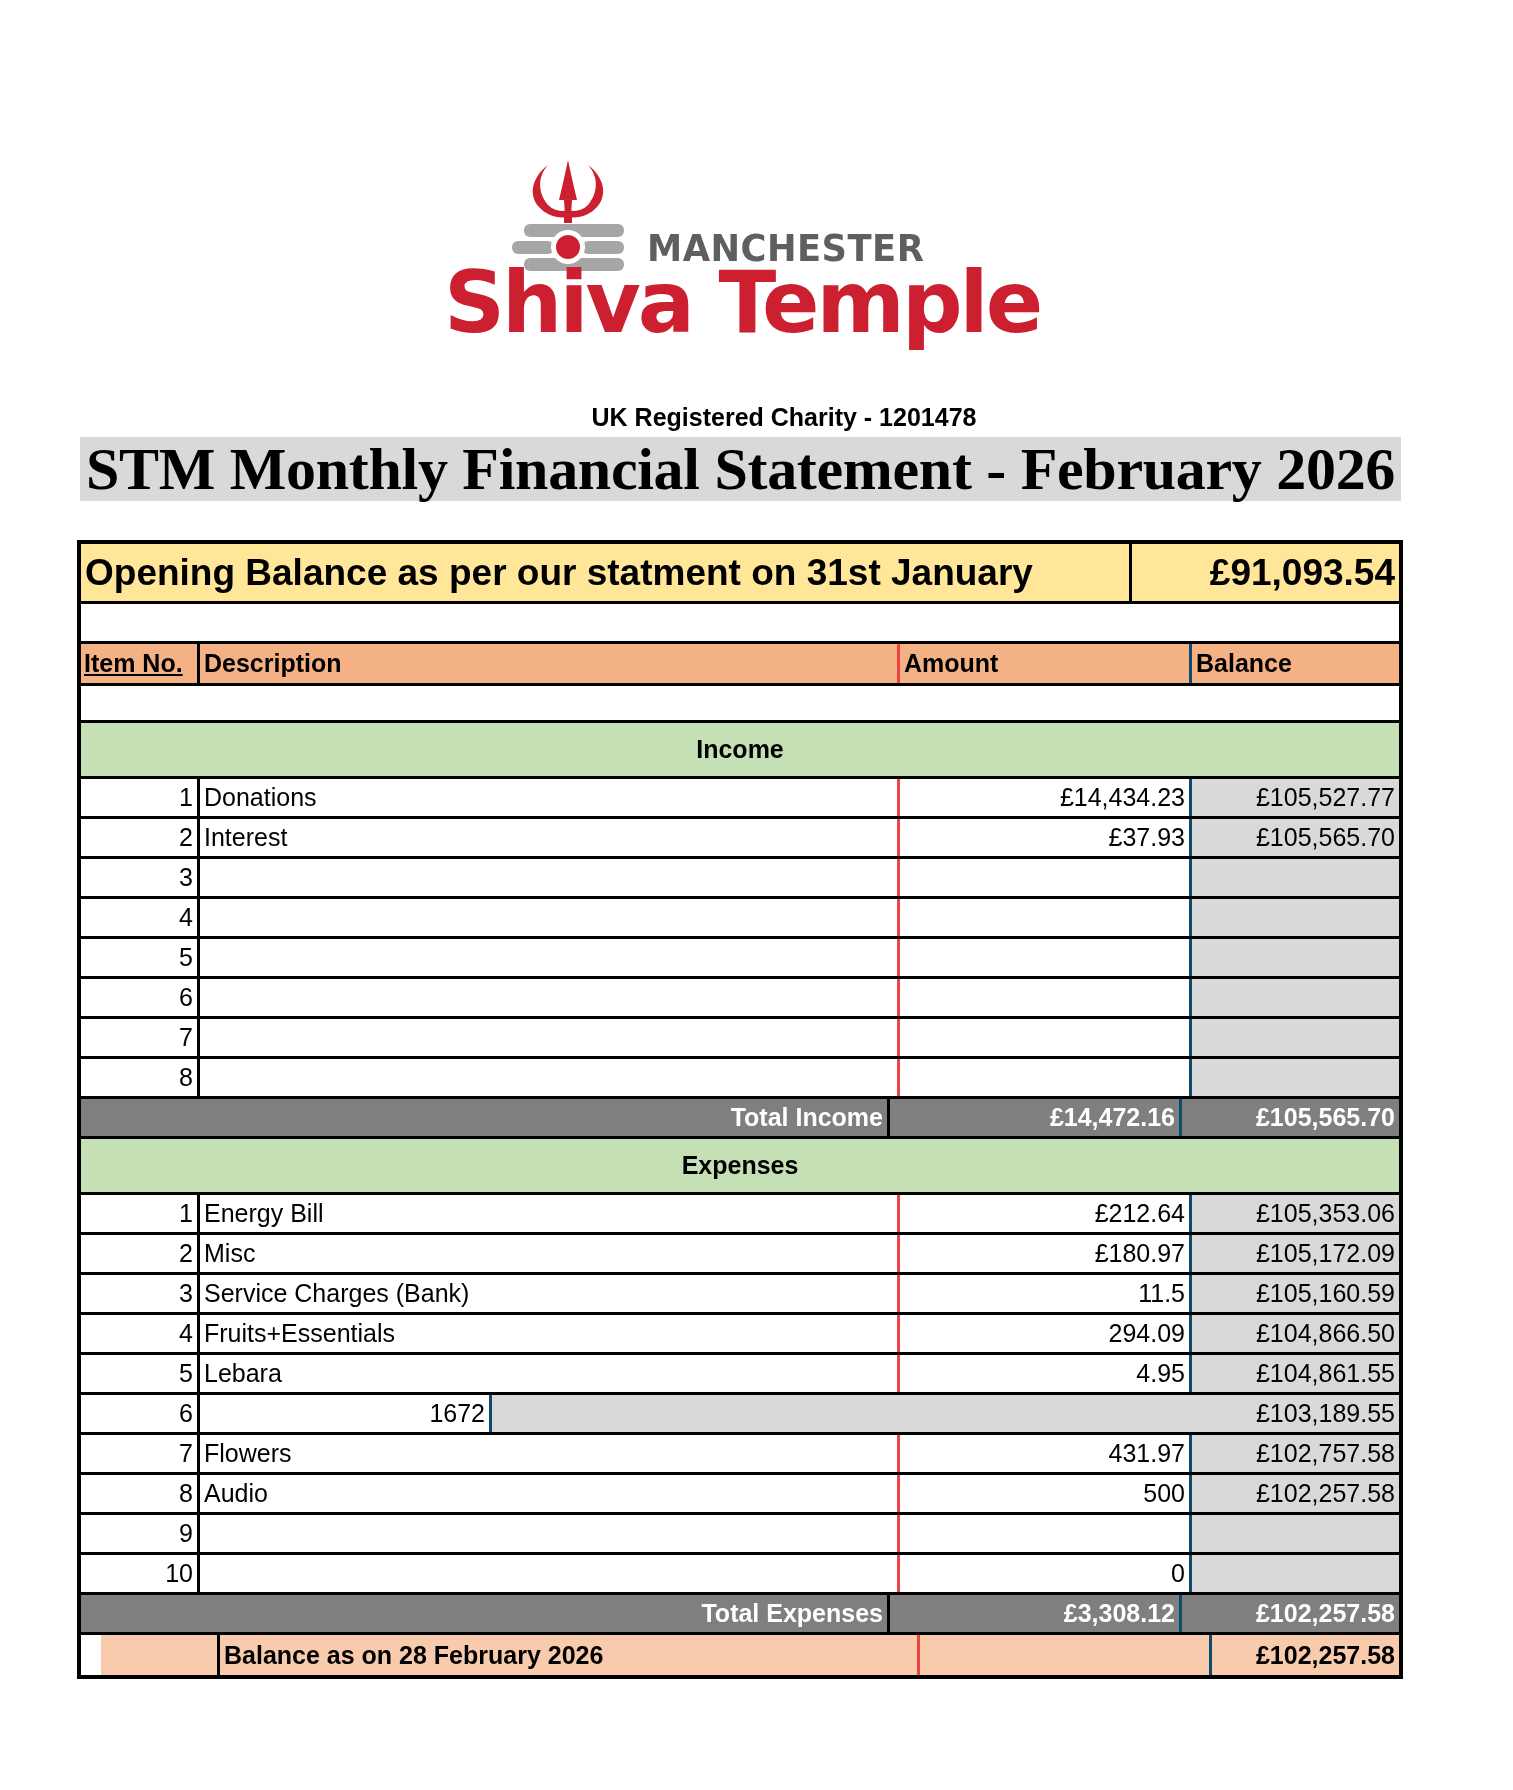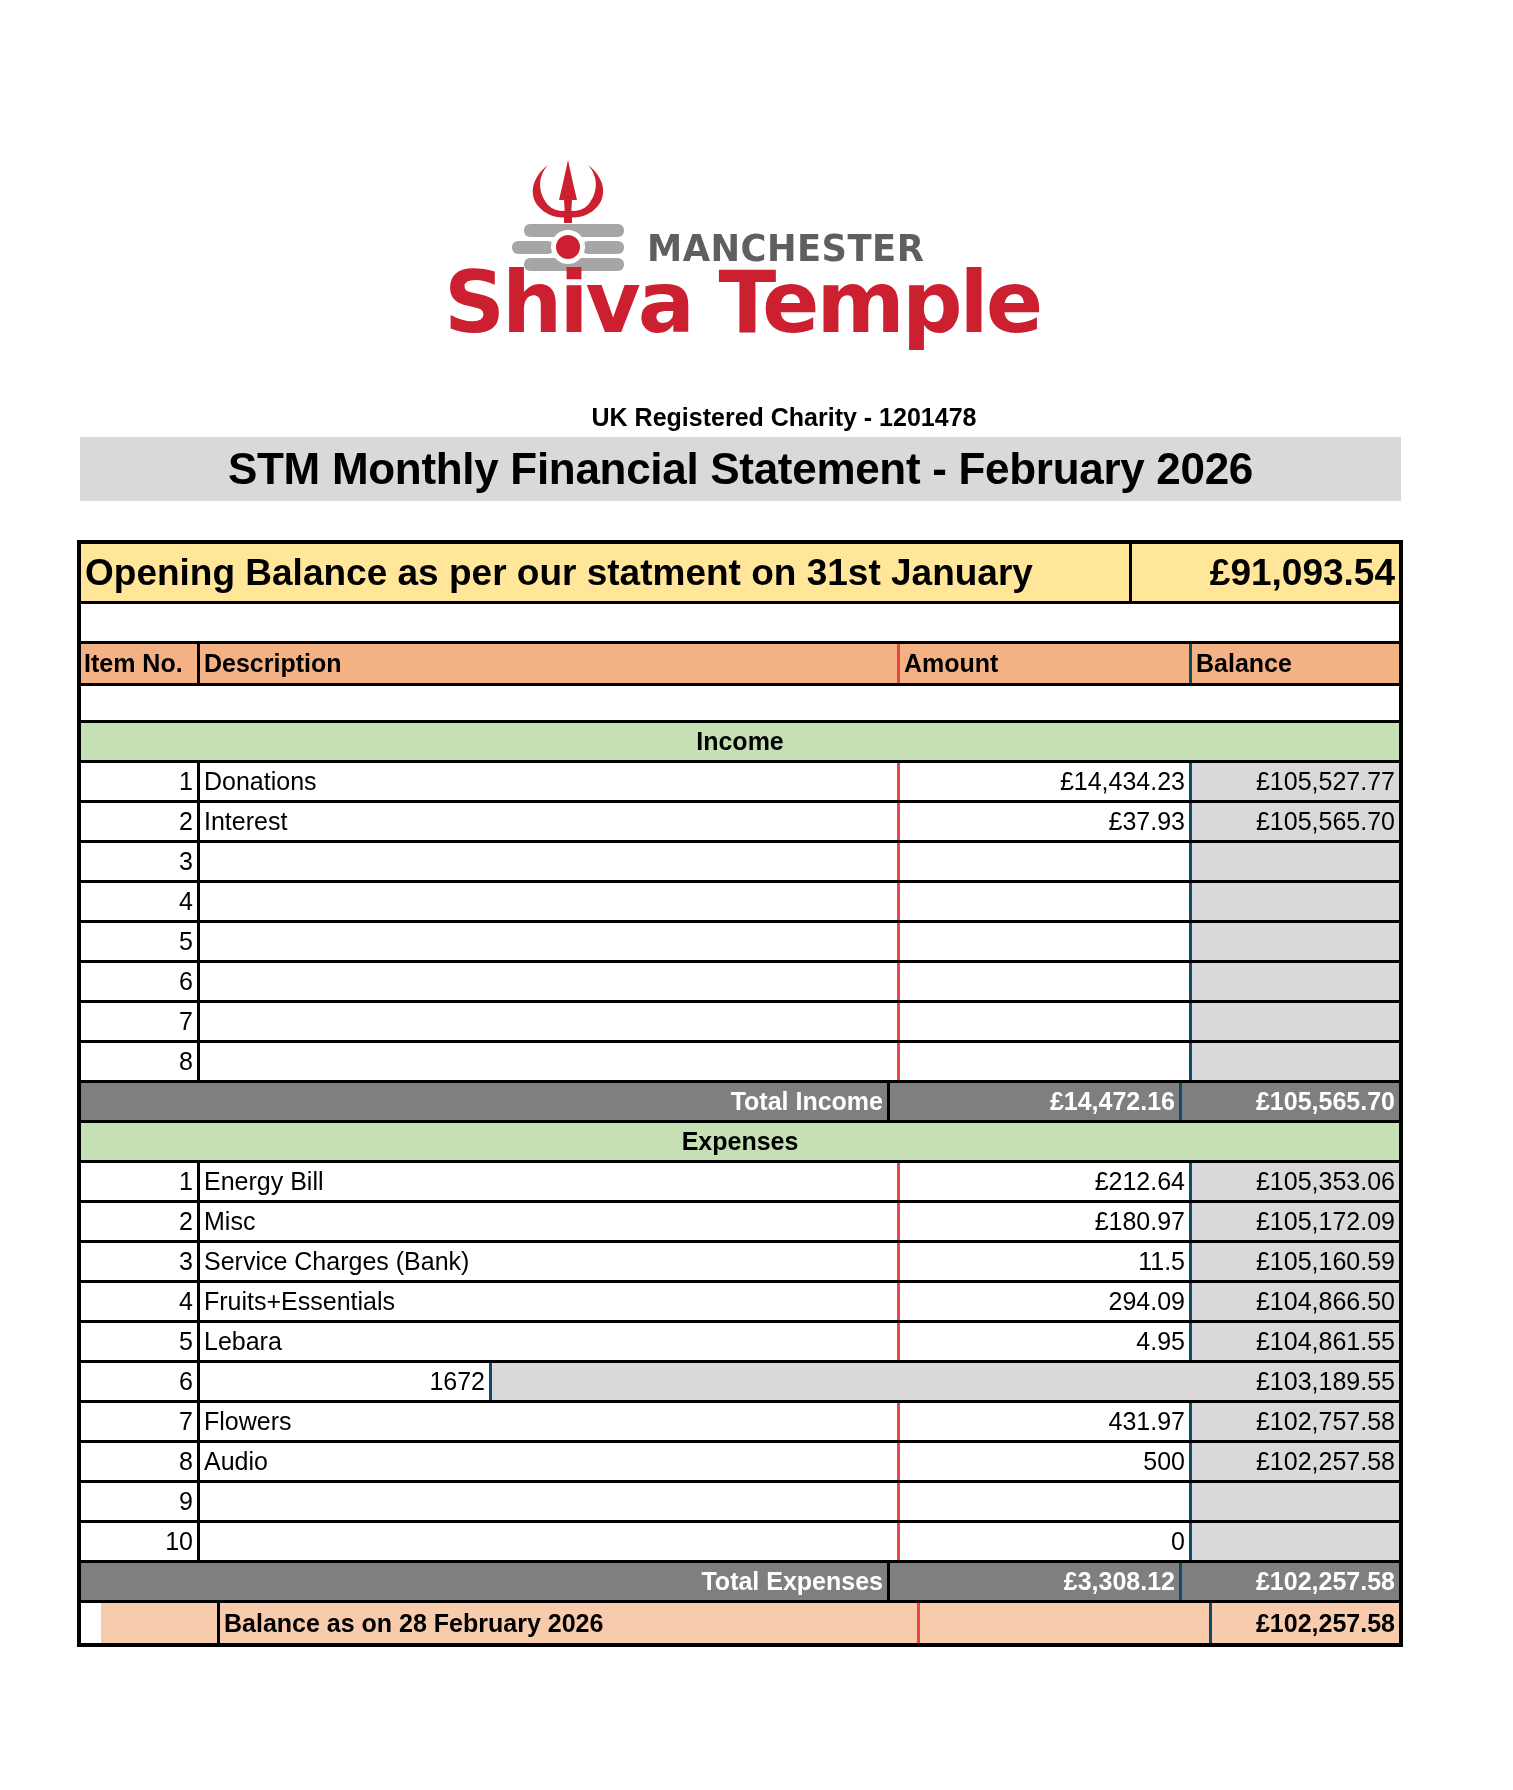--- a/index.html
+++ b/index.html
@@ -7,44 +7,44 @@
 
   
   .logo { position: absolute; left: 440px; top: 155px; width: 580px; height: 215px; text-decoration: underline; }
   .logo svg { position: absolute; left: 0; top: 0; }
   .logo-manchester { position: absolute; left: 207px; top: 74px; font-family: "DejaVu Sans", sans-serif; font-weight: bold; font-size: 38px; letter-spacing: 0.5px; color: #5f5f5f; line-height: 1; transform: scaleX(0.93); transform-origin: left top; }
   .logo-shiva { position: absolute; left: 4px; top: 104px; font-family: "DejaVu Sans", sans-serif; font-weight: bold; font-size: 86px; letter-spacing: -3px; color: #cc1f2f; line-height: 1; transform: scaleX(0.985); transform-origin: left top; white-space: nowrap; }
 
   .charity { position: absolute; left: 0; width: 1480px; top: 402px; text-align: center; font-weight: bold; font-size: 25px; line-height: 30px; margin-left: 44px; }
 
   .title-bar { position: absolute; left: 80px; top: 437px; width: 1321px; height: 64px; background: #d9d9d9; text-align: center; }
-  .title-bar span { font-weight: bold; font-size: 44px; line-height: 64px; letter-spacing: -0.3px; }
+  .title-bar span { font-weight: bold; font-size: 60px; line-height: 64px; letter-spacing: -0.3px; font-family: Liberation Serif, serif; }
 
   
   .sheet { position: absolute; left: 77px; top: 540px; width: 1326px; border: 4px solid #000; box-sizing: border-box; }
   .row { display: flex; height: 40px; border-bottom: 3px solid #000; box-sizing: border-box; }
   .row:last-child { border-bottom: none; margin-left: 20px; }
   .cell { box-sizing: border-box; height: 100%; display: flex; align-items: center; font-size: 25px; padding: 0 4px; white-space: nowrap; overflow: hidden; }
   .c-item { width: 119px; border-right: 3px solid #000; justify-content: flex-end; }
   .c-desc { width: 700px; border-right: 3px solid #ef4444; }
   .c-amt { width: 292px; border-right: 3px solid #0c4a6e; justify-content: flex-end; }
   .c-bal { flex: 1; justify-content: flex-end; background: #d9d9d9; }
 
   .r-open { height: 60px; background: #ffe699; }
   .r-open .c-label { width: 1051px; border-right: 3px solid #000; font-weight: bold; font-size: 37px; }
   .r-open .c-val { flex: 1; justify-content: flex-end; font-weight: bold; font-size: 37px; }
 
   .r-blank { height: 40px; background: #fff; }
   .r-blank2 { height: 37px; }
 
   .r-head { height: 42px; background: #f4b183; }
   .r-head .cell { font-weight: bold; justify-content: flex-start; background: #f4b183; }
-  .r-head .c-item { justify-content: flex-start; padding-left: 3px; }
-
-  .r-section { height: 40px; background: #c5e0b4; justify-content: flex-end; }
+  .r-head .c-item { justify-content: flex-start; padding-left: 3px; text-decoration: underline; }
+
+  .r-section { height: 56px; background: #c5e0b4; justify-content: flex-end; }
   .r-section .cell { width: 100%; justify-content: center; font-weight: bold; }
 
   .r-total { background: #7f7f7f; color: #ffffff; }
   .r-total .cell { font-weight: bold; }
   .r-total .c-span { width: 809px; border-right: 3px solid #000; justify-content: flex-end; }
   .r-total .c-bal { background: #7f7f7f; }
 
   .r-final { background: #f8cbad; }
   .r-final .cell { font-weight: bold; }
   .r-final .c-bal { background: #f8cbad; }

